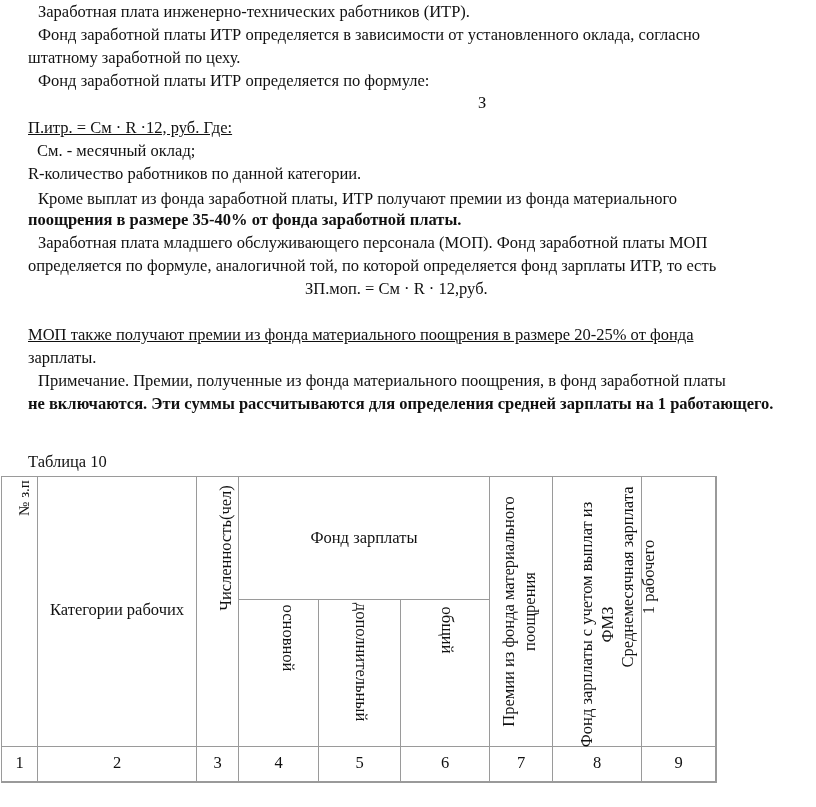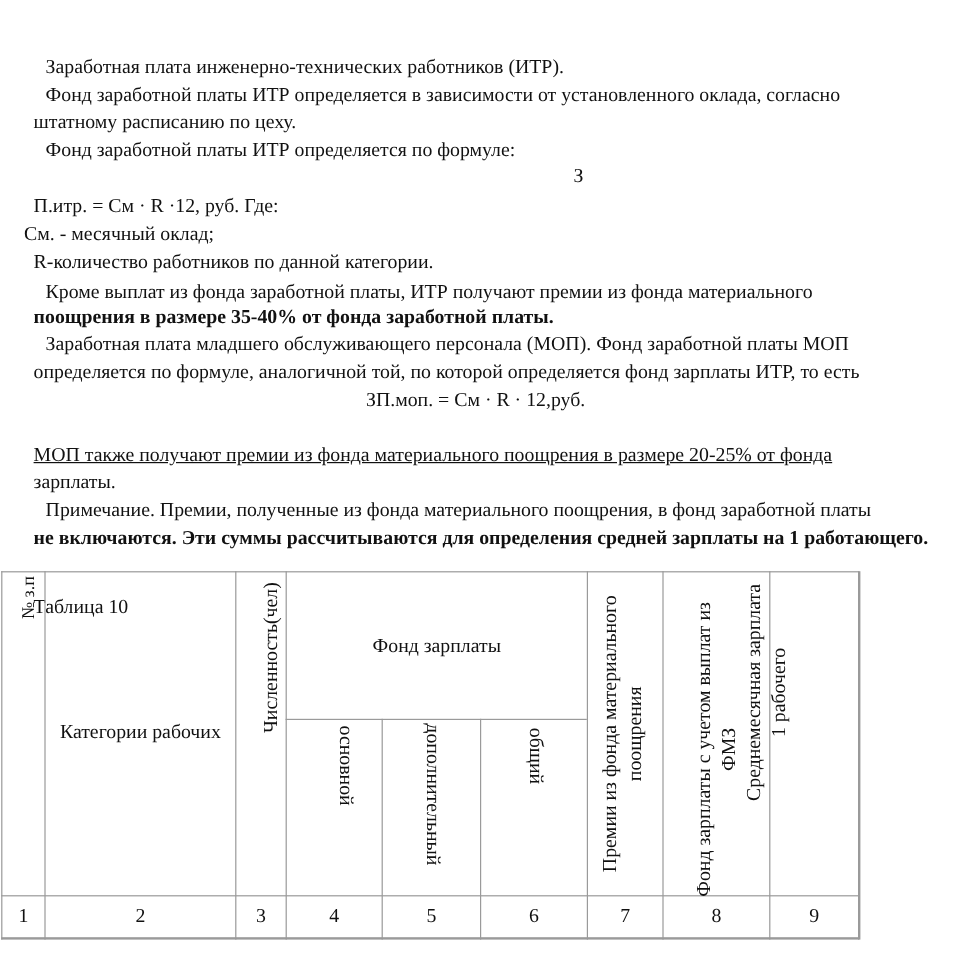--- a/index.html
+++ b/index.html
@@ -1,39 +1,39 @@
 <!DOCTYPE html>
 <html><head>
 <meta charset="utf-8">
 <style>
   html, body { margin: 0; padding: 0; background: #ffffff; }
   body {
     width: 816px; height: 807px; position: relative; overflow: hidden;
     font-family: "Liberation Serif", "DejaVu Serif", serif;
     color: #111111; font-size: 16.5px;
   }
-  .line { position: absolute; white-space: nowrap; line-height: 20px; margin-top: 44px; }
+  .line { position: absolute; white-space: nowrap; line-height: 20px; }
   .tbl-line { position: absolute; background: #9a9a9a; }
   .cell-text { position: absolute; white-space: nowrap; line-height: 20px; text-align: center; }
   .rot-up { transform: rotate(-90deg); transform-origin: center center; }
   .rot-down { transform: rotate(90deg); transform-origin: center center; }
   .vbox { position: absolute; display: flex; align-items: center; justify-content: center; }
   .vbox .inner { white-space: normal; text-align: center; line-height: 21px; }
 </style>
 </head>
 <body>
 
 <div>
   <div class="line" style="left:38px; top:2px;">Заработная плата инженерно-технических работников (ИТР).</div>
   <div class="line" style="left:38px; top:25px;">Фонд заработной платы ИТР определяется в зависимости от установленного оклада, согласно</div>
-  <div class="line" style="left:28px; top:48px;">штатному расписанию по цеху.</div>
+  <div class="line" style="left:28px; top:48px;">штатному заработной по цеху.</div>
   <div class="line" style="left:38px; top:71px;">Фонд заработной платы ИТР определяется по формуле:</div>
   <div class="line" style="left:478px; top:93px;">З</div>
-  <div class="line" style="left:28px; top:118px;">П.итр. = См · R ·12, руб. Где:</div>
-  <div class="line" style="left:20px; top:141px;">См. - месячный оклад;</div>
+  <div class="line" style="left:28px; top:118px;text-decoration:underline;">П.итр. = См · R ·12, руб. Где:</div>
+  <div class="line" style="left:37px; top:141px;">См. - месячный оклад;</div>
   <div class="line" style="left:28px; top:164px;">R-количество работников по данной категории.</div>
   <div class="line" style="left:38px; top:189px;">Кроме выплат из фонда заработной платы, ИТР получают премии из фонда материального</div>
   <div class="line" style="left:28px; top:210px;font-weight:bold;">поощрения в размере 35-40% от фонда заработной платы.</div>
   <div class="line" style="left:38px; top:233px;">Заработная плата младшего обслуживающего персонала (МОП). Фонд заработной платы МОП</div>
   <div class="line" style="left:28px; top:256px;">определяется по формуле, аналогичной той, по которой определяется фонд зарплаты ИТР, то есть</div>
   <div class="line" style="left:305px; top:279px;">ЗП.моп. = См · R · 12,руб.</div>
   <div class="line" style="left:28px; top:325px;text-decoration:underline;">МОП также получают премии из фонда материального поощрения в размере 20-25% от фонда</div>
   <div class="line" style="left:28px; top:348px;">зарплаты.</div>
   <div class="line" style="left:38px; top:371px;">Примечание. Премии, полученные из фонда материального поощрения, в фонд заработной платы</div>
   <div class="line" style="left:28px; top:394px;font-weight:bold;">не включаются. Эти суммы рассчитываются для определения средней зарплаты на 1 работающего.</div>

